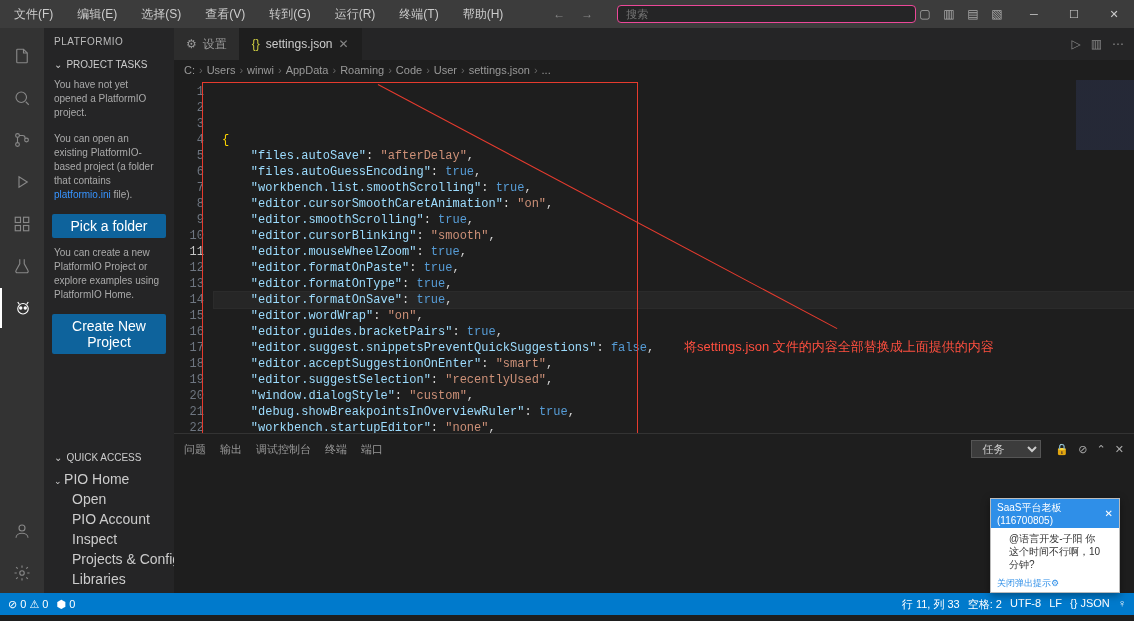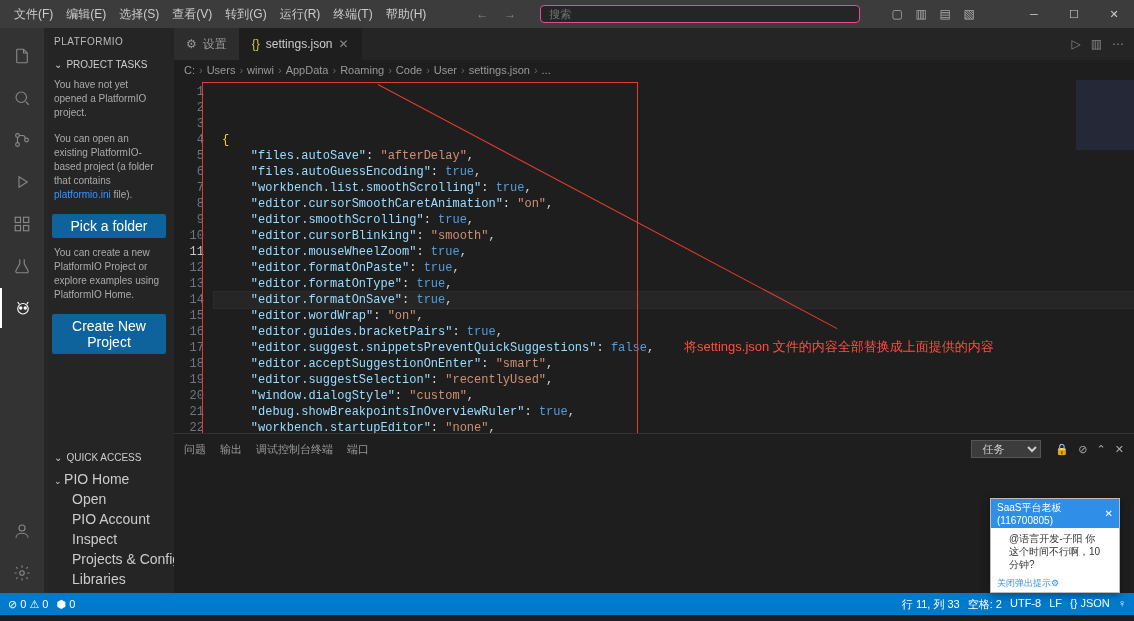--- a/index.html
+++ b/index.html
@@ -1,18 +1,18 @@
 <!DOCTYPE html>
 <html><head>
 <meta charset="utf-8">
 <style>
 * { margin:0; padding:0; box-sizing:border-box; }
 body { font-family:"Segoe UI",sans-serif; font-size:12px; background:#1e1e1e; color:#ccc; overflow:hidden; width:1134px; height:621px; position:relative;}
 .titlebar{height:28px;background:#3c3c3c;display:flex;align-items:center;color:#ccc;font-size:12px;}
-.titlebar .menus{display:flex;gap:1px;padding-left:8px;}
+.titlebar .menus{display:flex;gap:12px;padding-left:8px;}
 .titlebar .menus span{padding:4px 6px;cursor:default;}
 .titlebar .nav{display:flex;gap:8px;margin-left:40px;align-items:center;}
 .titlebar .nav .arr{color:#888;padding:2px 4px;}
 .titlebar .search{flex:1;max-width:320px;margin-left:20px;background:#252526;border:1px solid #ec4899;border-radius:4px;padding:2px 8px;color:#888;font-size:11px;}
 .titlebar .winbtns{margin-left:auto;display:flex;align-items:center;}
 .titlebar .winbtns span{width:40px;height:28px;display:flex;align-items:center;justify-content:center;color:#ccc;font-size:11px;}
 .titlebar .layouticons{display:flex;gap:6px;padding-right:8px;}
 .titlebar .layouticons span{width:18px;height:18px;display:flex;align-items:center;justify-content:center;color:#aaa;}
 .main{display:flex;height:565px;}
 .activitybar{width:44px;background:#333333;display:flex;flex-direction:column;align-items:center;padding-top:8px;gap:2px;}
@@ -262,21 +262,21 @@
         
       <div class="codeline"><span class="br">{</span></div><div class="codeline"><span>    </span><span class="key">"files.autoSave"</span><span class="punc">: </span><span class="str">"afterDelay"</span><span class="punc">,</span></div><div class="codeline"><span>    </span><span class="key">"files.autoGuessEncoding"</span><span class="punc">: </span><span class="bool">true</span><span class="punc">,</span></div><div class="codeline"><span>    </span><span class="key">"workbench.list.smoothScrolling"</span><span class="punc">: </span><span class="bool">true</span><span class="punc">,</span></div><div class="codeline"><span>    </span><span class="key">"editor.cursorSmoothCaretAnimation"</span><span class="punc">: </span><span class="str">"on"</span><span class="punc">,</span></div><div class="codeline"><span>    </span><span class="key">"editor.smoothScrolling"</span><span class="punc">: </span><span class="bool">true</span><span class="punc">,</span></div><div class="codeline"><span>    </span><span class="key">"editor.cursorBlinking"</span><span class="punc">: </span><span class="str">"smooth"</span><span class="punc">,</span></div><div class="codeline"><span>    </span><span class="key">"editor.mouseWheelZoom"</span><span class="punc">: </span><span class="bool">true</span><span class="punc">,</span></div><div class="codeline"><span>    </span><span class="key">"editor.formatOnPaste"</span><span class="punc">: </span><span class="bool">true</span><span class="punc">,</span></div><div class="codeline"><span>    </span><span class="key">"editor.formatOnType"</span><span class="punc">: </span><span class="bool">true</span><span class="punc">,</span></div><div class="codeline cur"><span>    </span><span class="key">"editor.formatOnSave"</span><span class="punc">: </span><span class="bool">true</span><span class="punc">,</span></div><div class="codeline"><span>    </span><span class="key">"editor.wordWrap"</span><span class="punc">: </span><span class="str">"on"</span><span class="punc">,</span></div><div class="codeline"><span>    </span><span class="key">"editor.guides.bracketPairs"</span><span class="punc">: </span><span class="bool">true</span><span class="punc">,</span></div><div class="codeline"><span>    </span><span class="key">"editor.suggest.snippetsPreventQuickSuggestions"</span><span class="punc">: </span><span class="bool">false</span><span class="punc">,</span></div><div class="codeline"><span>    </span><span class="key">"editor.acceptSuggestionOnEnter"</span><span class="punc">: </span><span class="str">"smart"</span><span class="punc">,</span></div><div class="codeline"><span>    </span><span class="key">"editor.suggestSelection"</span><span class="punc">: </span><span class="str">"recentlyUsed"</span><span class="punc">,</span></div><div class="codeline"><span>    </span><span class="key">"window.dialogStyle"</span><span class="punc">: </span><span class="str">"custom"</span><span class="punc">,</span></div><div class="codeline"><span>    </span><span class="key">"debug.showBreakpointsInOverviewRuler"</span><span class="punc">: </span><span class="bool">true</span><span class="punc">,</span></div><div class="codeline"><span>    </span><span class="key">"workbench.startupEditor"</span><span class="punc">: </span><span class="str">"none"</span><span class="punc">,</span></div></div>
       <div class="redbox" style="left:28px;top:2px;width:436px;height:384px;"></div>
       <div class="redline" style="left:204px;top:4px;width:520px;transform:rotate(28deg);"></div>
       <div class="annot" style="left:510px;top:258px">将settings.json 文件的内容全部替换成上面提供的内容</div>
     </div>
     <div class="minimap"></div>
 
     <div class="panel">
       <div class="ptabs">
-        <span id="ptabs"><span class="pt" style="margin-right: 14px; font-family: Liberation Serif, serif;">问题</span><span class="pt" style="margin-right: 14px;">输出</span><span class="pt" style="">调试控制台</span><span class="pt" style="margin-right: 14px;">终端</span><span class="pt" style="margin-right: 14px;">端口</span></span>
+        <span id="ptabs"><span class="pt" style="margin-right: 14px; font-family: Liberation Serif, serif;">问题</span><span class="pt" style="margin-right: 14px;">输出</span><span class="pt" style="margin-right: 14px;">调试控制台</span><span class="pt" style="margin-right: 14px;">终端</span><span class="pt" style="margin-right: 14px;">端口</span></span>
         <div class="right">
           <select><option>任务</option></select>
           <span class="pticons">
             <span>🔒</span>
             <span>⊘</span>
             <span>⌃</span>
             <span>✕</span>
           </span>
         </div>
       </div>

